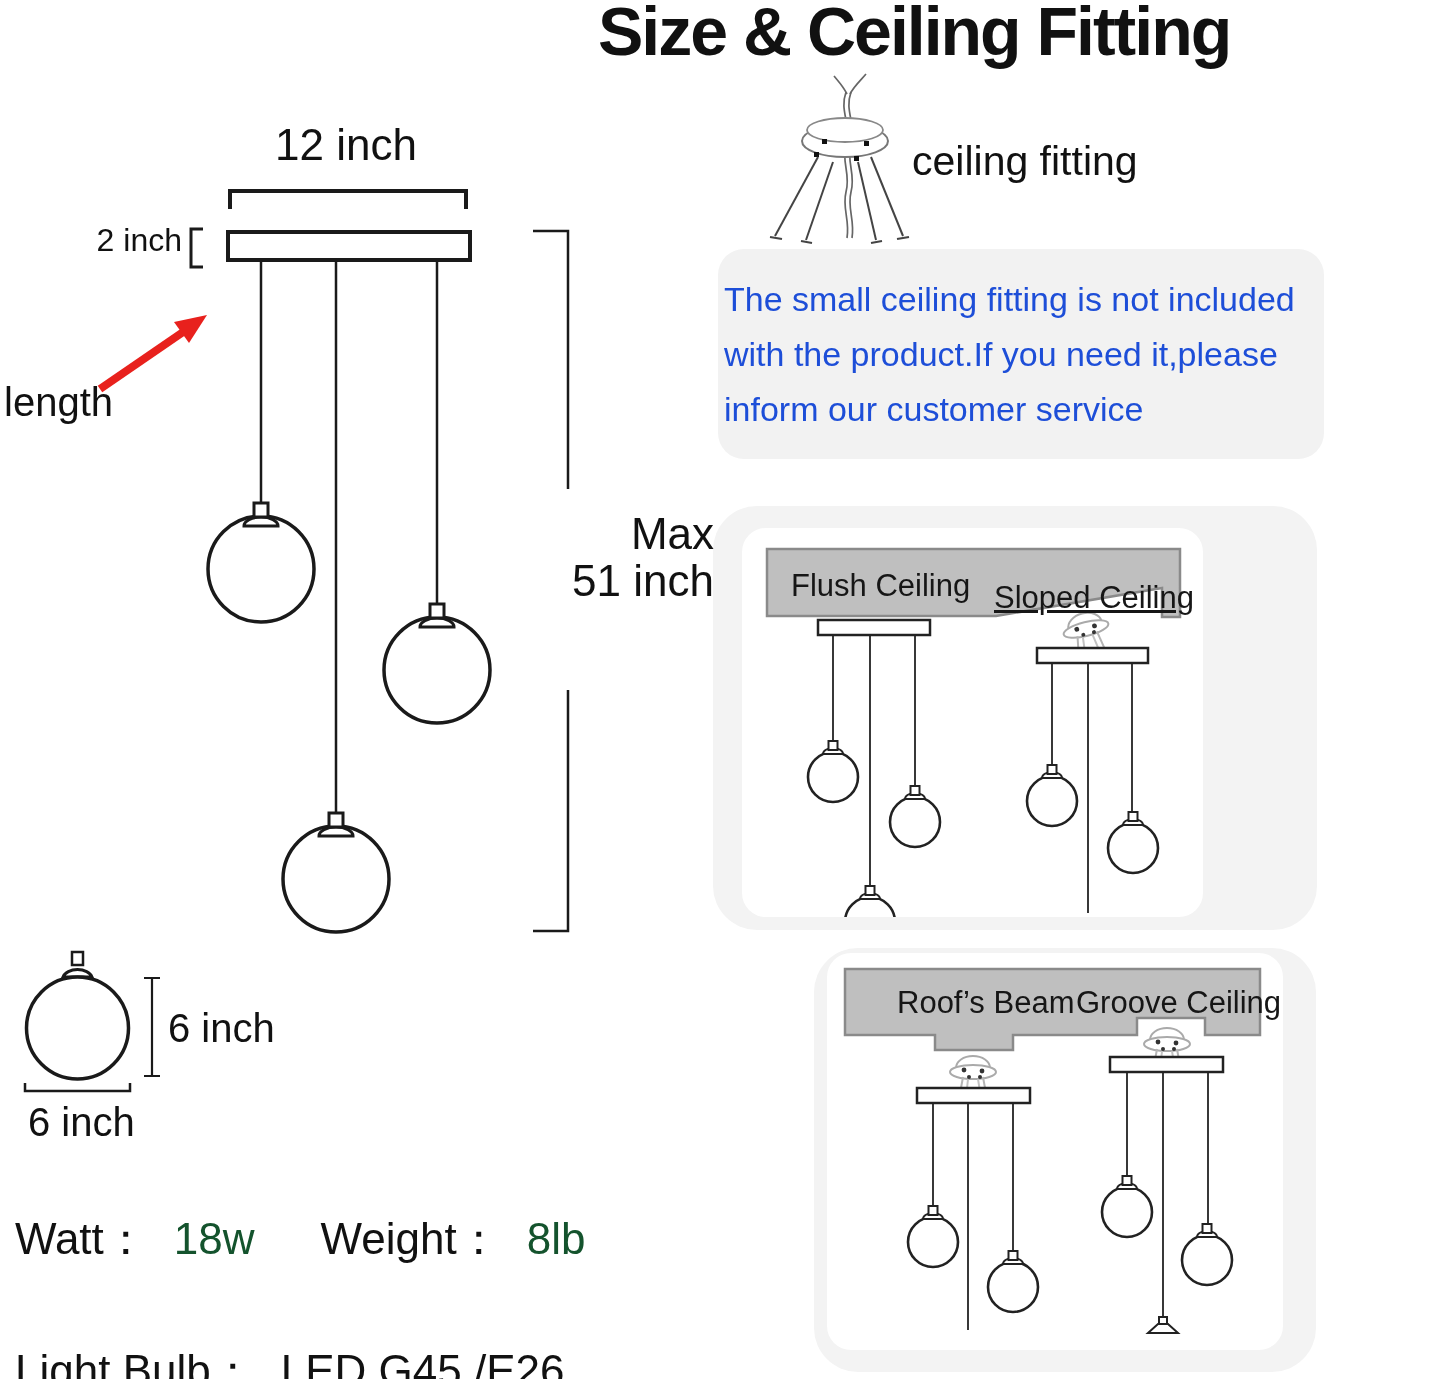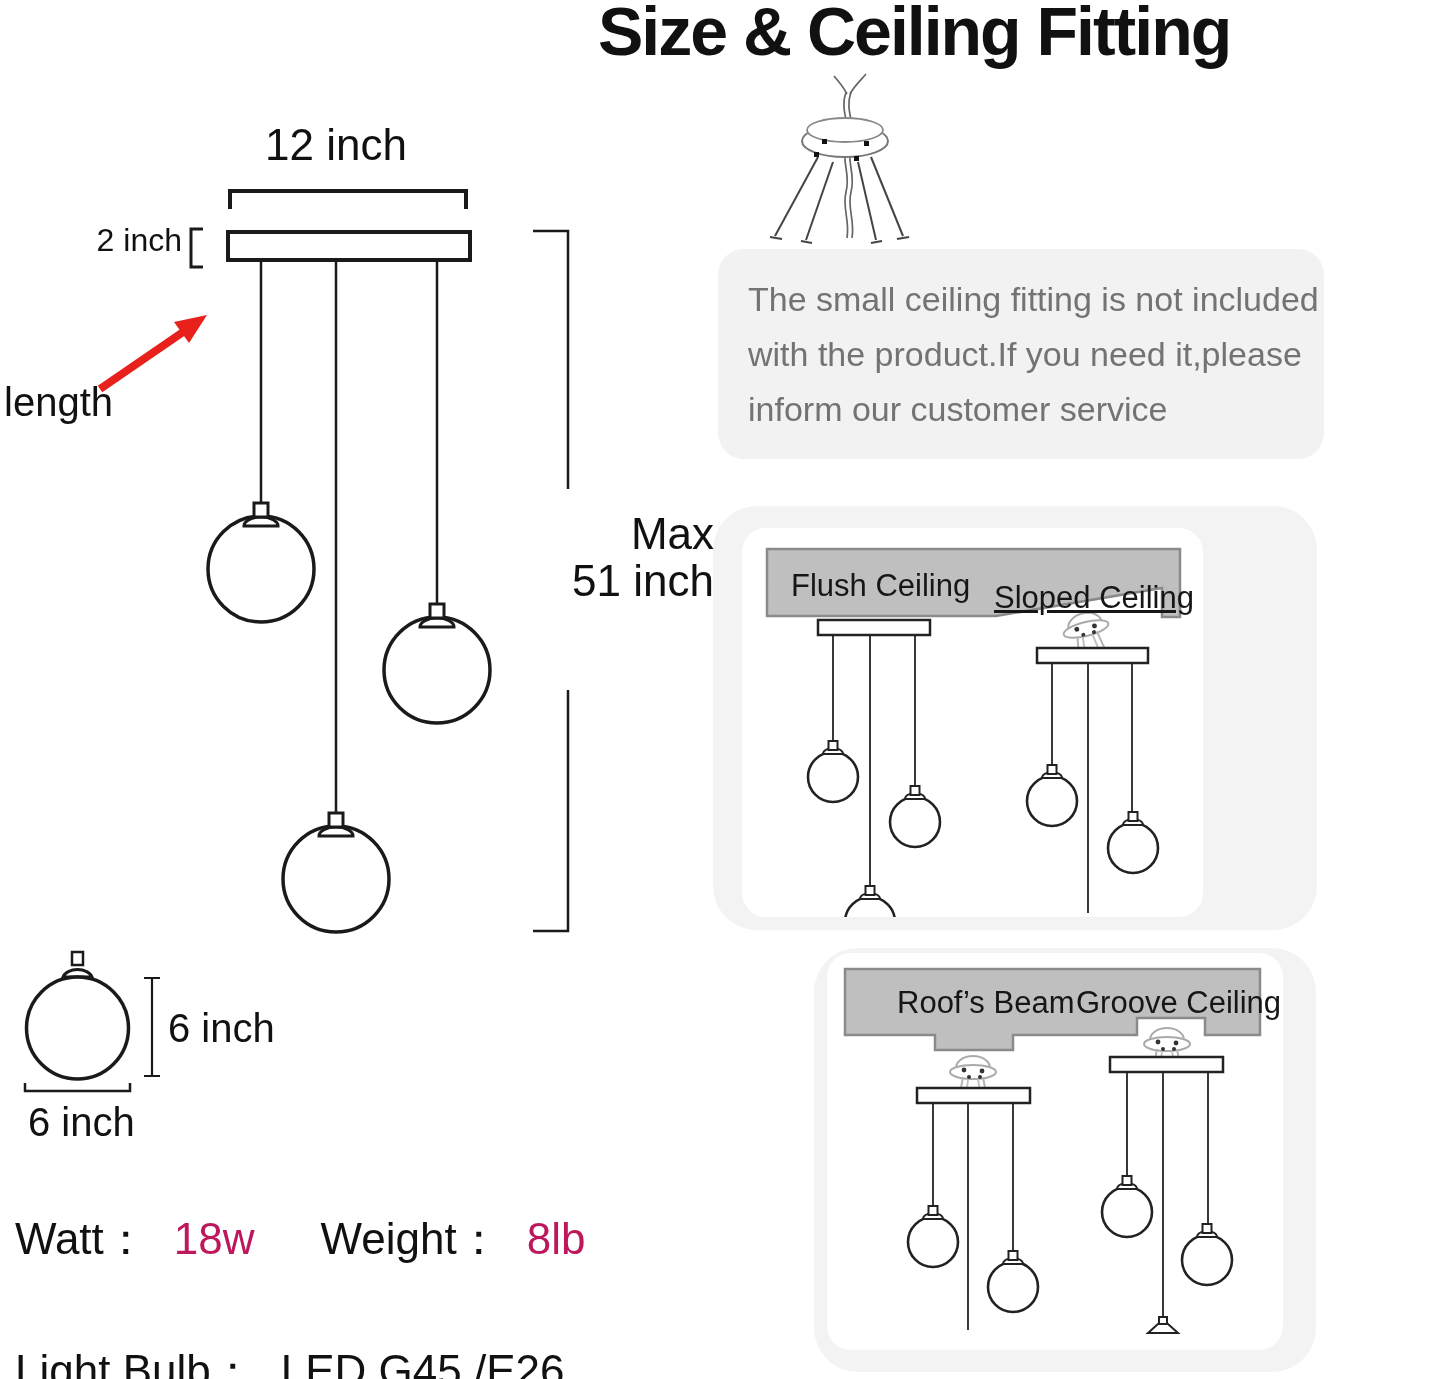--- a/index.html
+++ b/index.html
@@ -2,44 +2,44 @@
 <html><head>
 <meta charset="utf-8">
 <style>
   html,body{margin:0;padding:0;background:#fff;}
   body{font-family:"Liberation Sans", sans-serif;color:#111;}
   #stage{position:relative;width:1432px;height:1379px;background:#fff;overflow:hidden;}
   .abs{position:absolute;}
   .box{position:absolute;}
   #title{left:598px;top:-8px;font-size:68px;font-weight:bold;letter-spacing:-2px;white-space:nowrap;}
   .lbl{white-space:nowrap;}
-  #lbl-12inch{left:220px;top:120px;width:232px;text-align:center;font-size:44px;}
+  #lbl-12inch{left:230px;top:120px;width:232px;text-align:center;font-size:44px;}
   #lbl-2inch{left:38px;top:222px;width:144px;text-align:right;font-size:32px;}
   #lbl-adjust{left:4px;top:381px;font-size:40px;line-height:43px;}
   #lbl-maxheight{left:508px;top:510px;width:206px;text-align:right;font-size:44px;line-height:47px;}
   #lbl-6inch-v{left:168px;top:1006px;font-size:40px;}
   #lbl-6inch-h{left:28px;top:1100px;font-size:40px;}
   #lbl-ceilfit{left:912px;top:138px;font-size:41px;}
   #note-box{left:718px;top:249px;width:606px;height:210px;background:#f2f2f2;border-radius:26px;}
-  #note-text{left:748px;top:272px;font-size:34px;line-height:55px;color:#737373;}
+  #note-text{left:724px;top:272px;font-size:34px;line-height:55px;color:#1d4ed8;}
   #panel1-outer{left:713px;top:506px;width:604px;height:424px;background:#f3f3f3;border-radius:44px;}
   #panel1-inner{left:742px;top:528px;width:461px;height:389px;background:#fff;border-radius:24px;}
   #panel2-outer{left:814px;top:948px;width:502px;height:424px;background:#f3f3f3;border-radius:44px;}
   #panel2-inner{left:827px;top:953px;width:456px;height:397px;background:#fff;border-radius:24px;}
   .panel-lbl{font-size:31px;color:#161616;}
   #lbl-flush{left:791px;top:568px;}
   #lbl-sloped{left:994px;top:580px;text-decoration:underline;}
   #lbl-beam{left:897px;top:985px;}
   #lbl-groove{left:1076px;top:985px;}
   #svg-art{left:0;top:0;width:1432px;height:1379px;pointer-events:none;}
   .spec-row{position:absolute;left:15px;font-size:44px;white-space:nowrap;}
   #spec1{top:1210px;}
   #spec2{top:1278px;}
   #spec3{top:1342px;}
-  .red{color:#be185d;}
+  .red{color:#14532d;}
   .gap-sm{display:inline-block;width:26px;}
   .gap-lg{display:inline-block;width:66px;}
   .z0{z-index:0;} .z1{z-index:1;} .z2{z-index:2;}
 </style>
 </head>
 <body>
 
 <div id="stage">
 
   <div class="box z0" id="note-box"></div>
@@ -194,20 +194,21 @@
   <div class="abs z2" id="lbl-adjust">
     <div>length</div>
   </div>
   <div class="abs z2" id="lbl-maxheight">
     <div>Max</div>
     <div>51 inch</div>
   </div>
   <div class="abs z2 lbl" id="lbl-6inch-v">6 inch</div>
   <div class="abs z2 lbl" id="lbl-6inch-h">6 inch</div>
 
+  <div class="abs z2 lbl" id="lbl-ceilfit">ceiling fitting</div>
   <div class="abs z2" id="note-text">
     <div>The small ceiling fitting is not included</div>
     <div>with the product.If you need it,please</div>
     <div>inform our customer service</div>
   </div>
 
   <div class="abs z2 lbl panel-lbl" id="lbl-flush">Flush Ceiling</div>
   <div class="abs z2 lbl panel-lbl" id="lbl-sloped">Sloped Ceiling</div>
   <div class="abs z2 lbl panel-lbl" id="lbl-beam">Roof’s Beam</div>
   <div class="abs z2 lbl panel-lbl" id="lbl-groove">Groove Ceiling</div>

